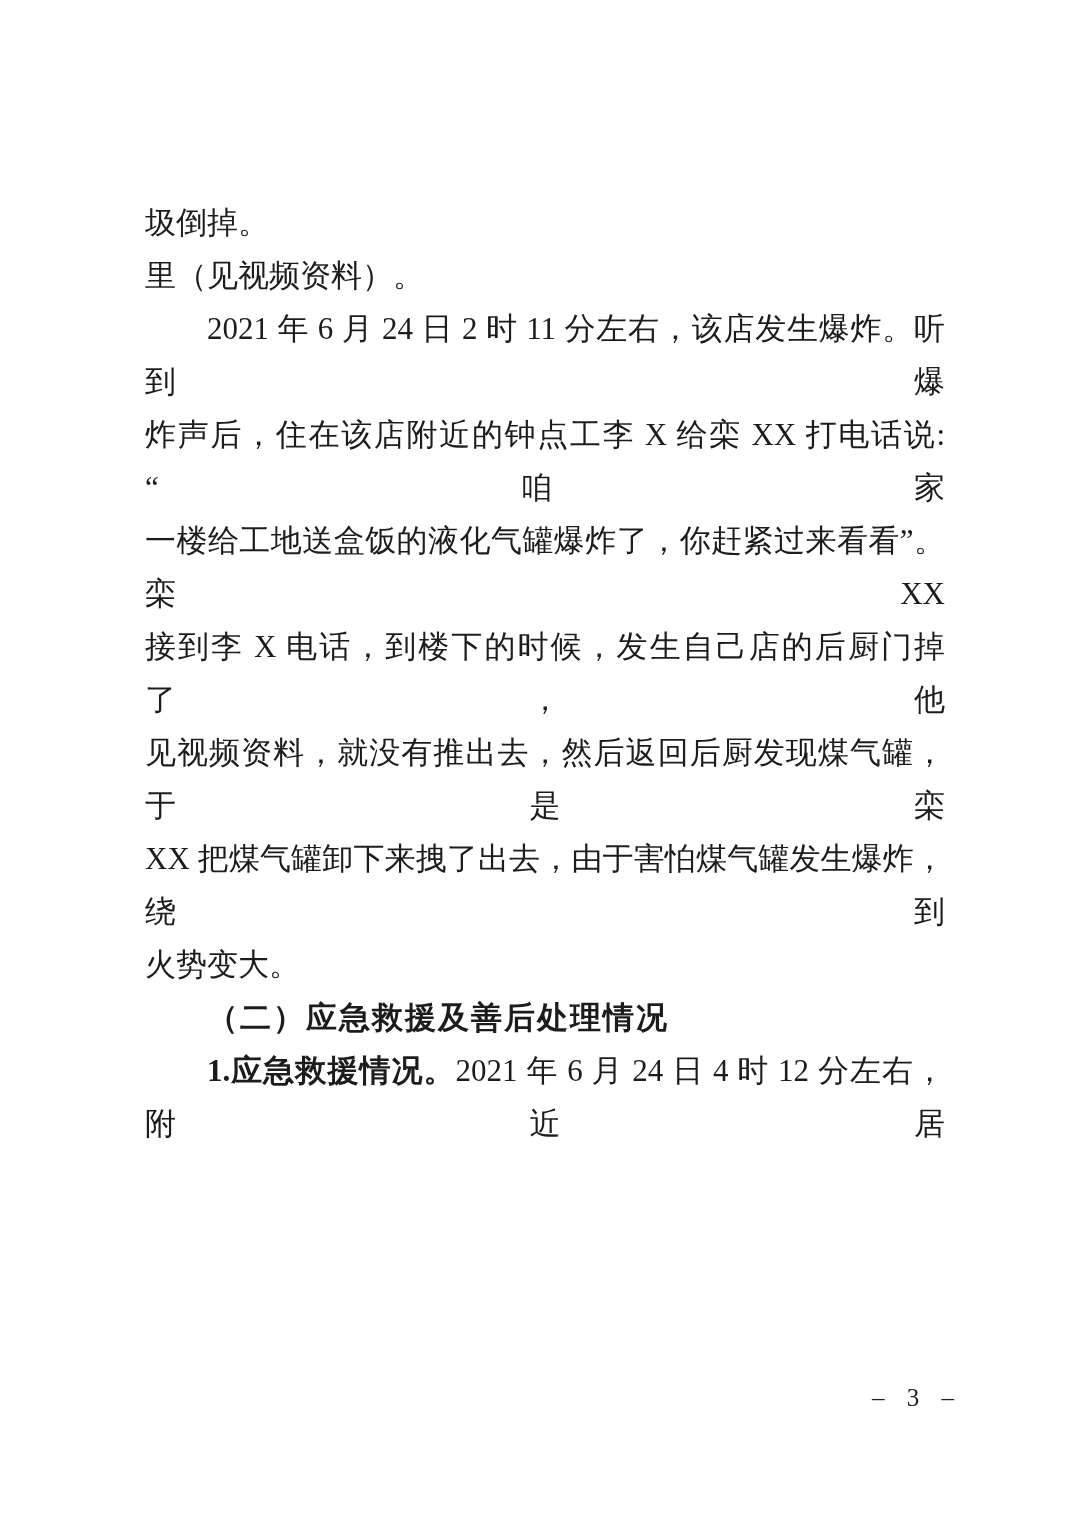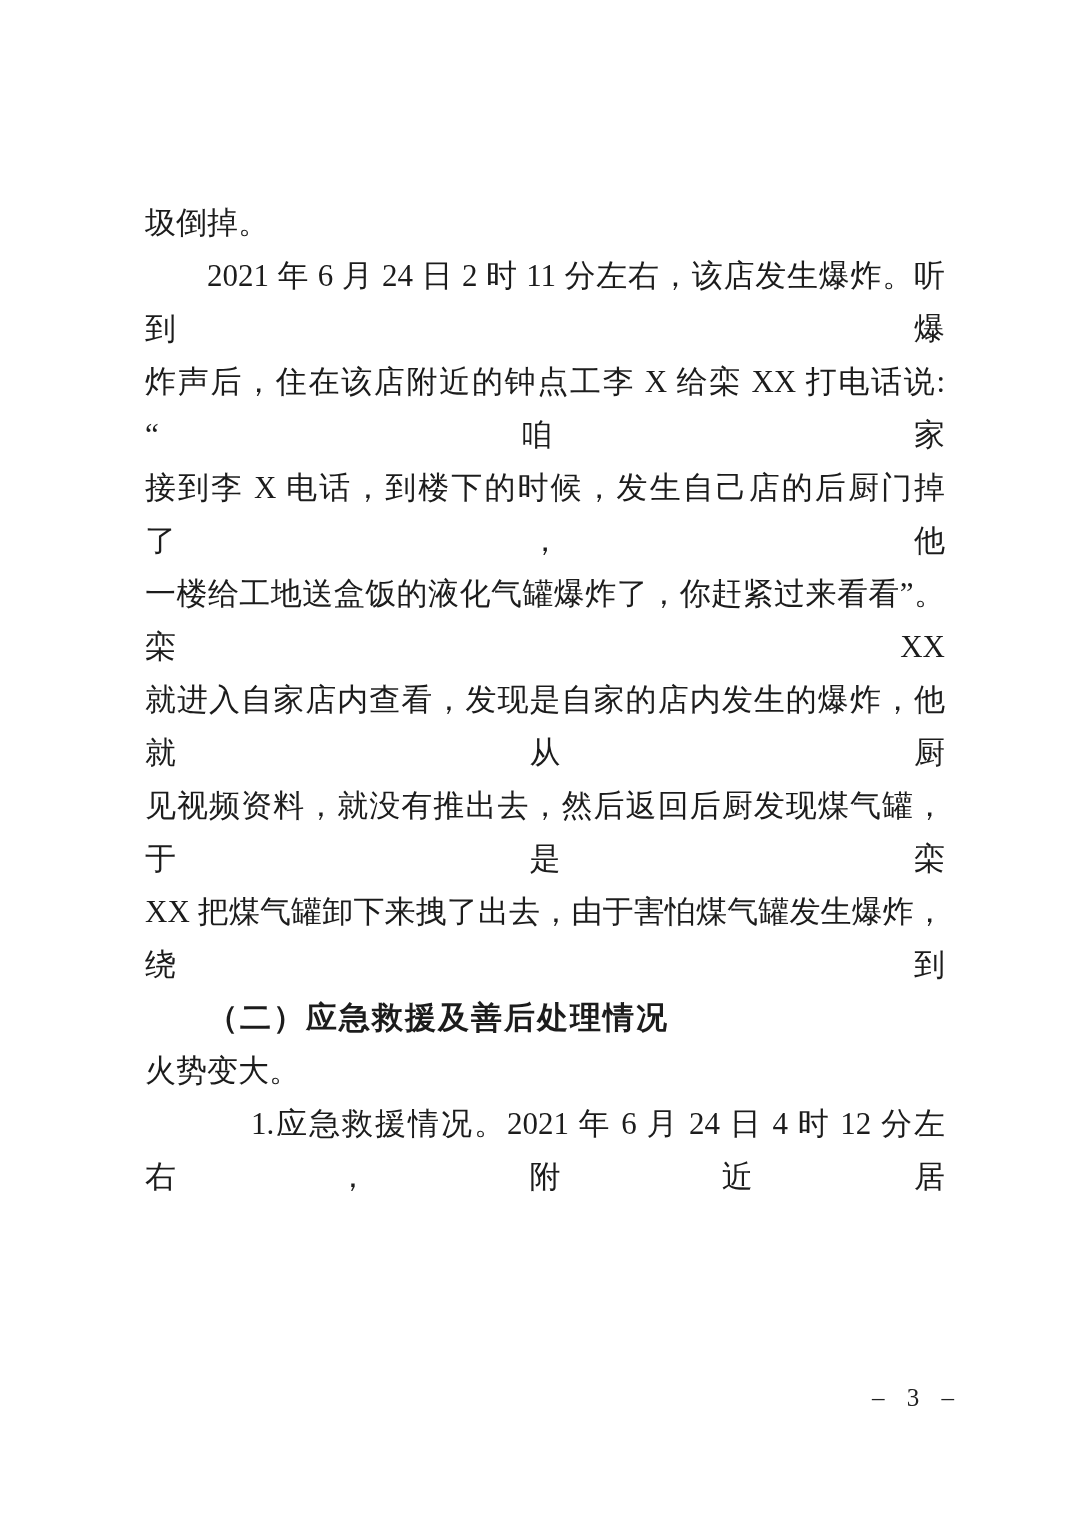--- a/index.html
+++ b/index.html
@@ -36,45 +36,44 @@
     text-justify: inter-character;
   }
   .line.indent {
     text-indent: 62px;
   }
   .line.heading {
     font-weight: bold;
     letter-spacing: 2px;
   }
   .bold-run {
-    font-weight: normal;
-    margin-left: 44px;
+    font-weight: bold;
   }
   .page-number {
     position: absolute;
     top: 1382px;
     left: 872px;
     font-size: 25px;
     line-height: 32px;
     letter-spacing: 8px;
     color: #222222;
     white-space: pre;
   }
 </style>
 </head>
 <body>
 
 <div class="page">
   <div class="doc-body">
       <div class="line">圾倒掉。</div>
+      <div class="line">里（见视频资料）。</div>
       <div class="line justify indent">2021 年 6 月 24 日 2 时 11 分左右，该店发生爆炸。听到爆</div>
       <div class="line justify">炸声后，住在该店附近的钟点工李 X 给栾 XX 打电话说: “咱家</div>
+      <div class="line justify">一楼给工地送盒饭的液化气罐爆炸了，你赶紧过来看看”。栾 XX</div>
       <div class="line justify">接到李 X 电话，到楼下的时候，发生自己店的后厨门掉了，他</div>
-      <div class="line justify">一楼给工地送盒饭的液化气罐爆炸了，你赶紧过来看看”。栾 XX</div>
-      <div class="line justify">就进入自家店内查看，发现是自家的店内发生的爆炸，他就从厨</div>
       <div class="line justify">见视频资料，就没有推出去，然后返回后厨发现煤气罐，于是栾</div>
       <div class="line justify">XX 把煤气罐卸下来拽了出去，由于害怕煤气罐发生爆炸，绕到</div>
+      <div class="line">火势变大。</div>
       <div class="line indent heading">（二）应急救援及善后处理情况</div>
-      <div class="line">火势变大。</div>
       <div class="line justify indent"><span class="bold-run">1.应急救援情况。</span>2021 年 6 月 24 日 4 时 12 分左右，附近居</div>
     </div>
   <div class="page-number">– 3 –</div>
 </div>
 
 </body></html>

